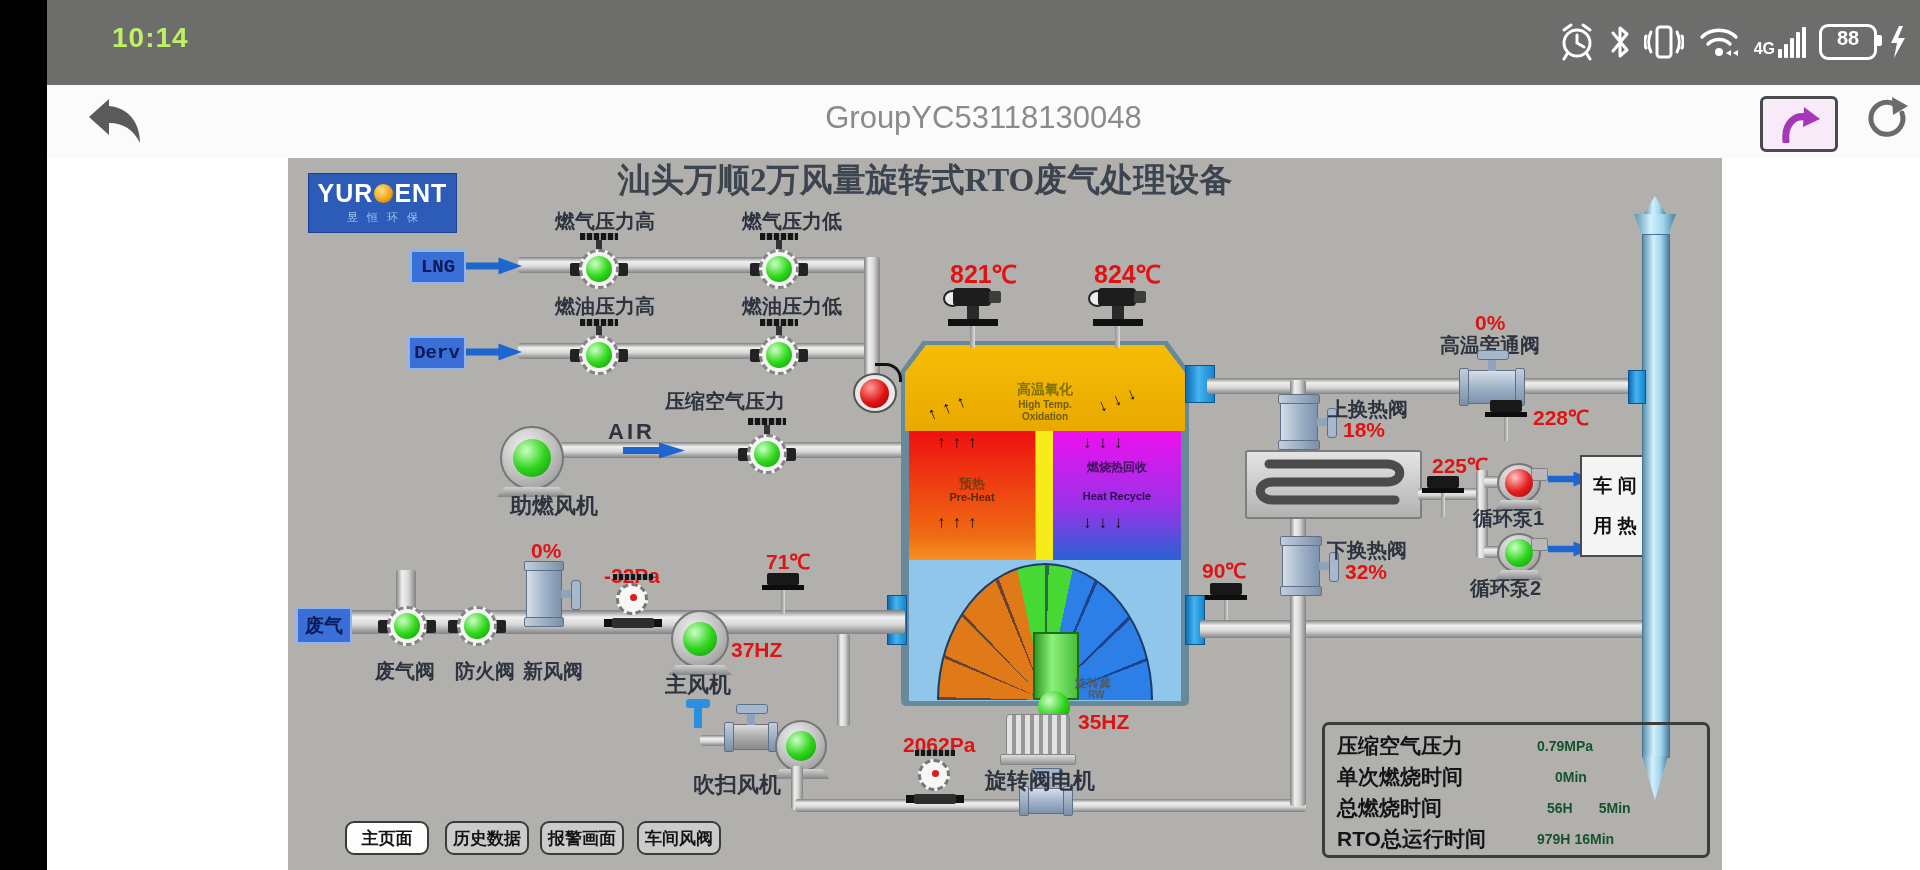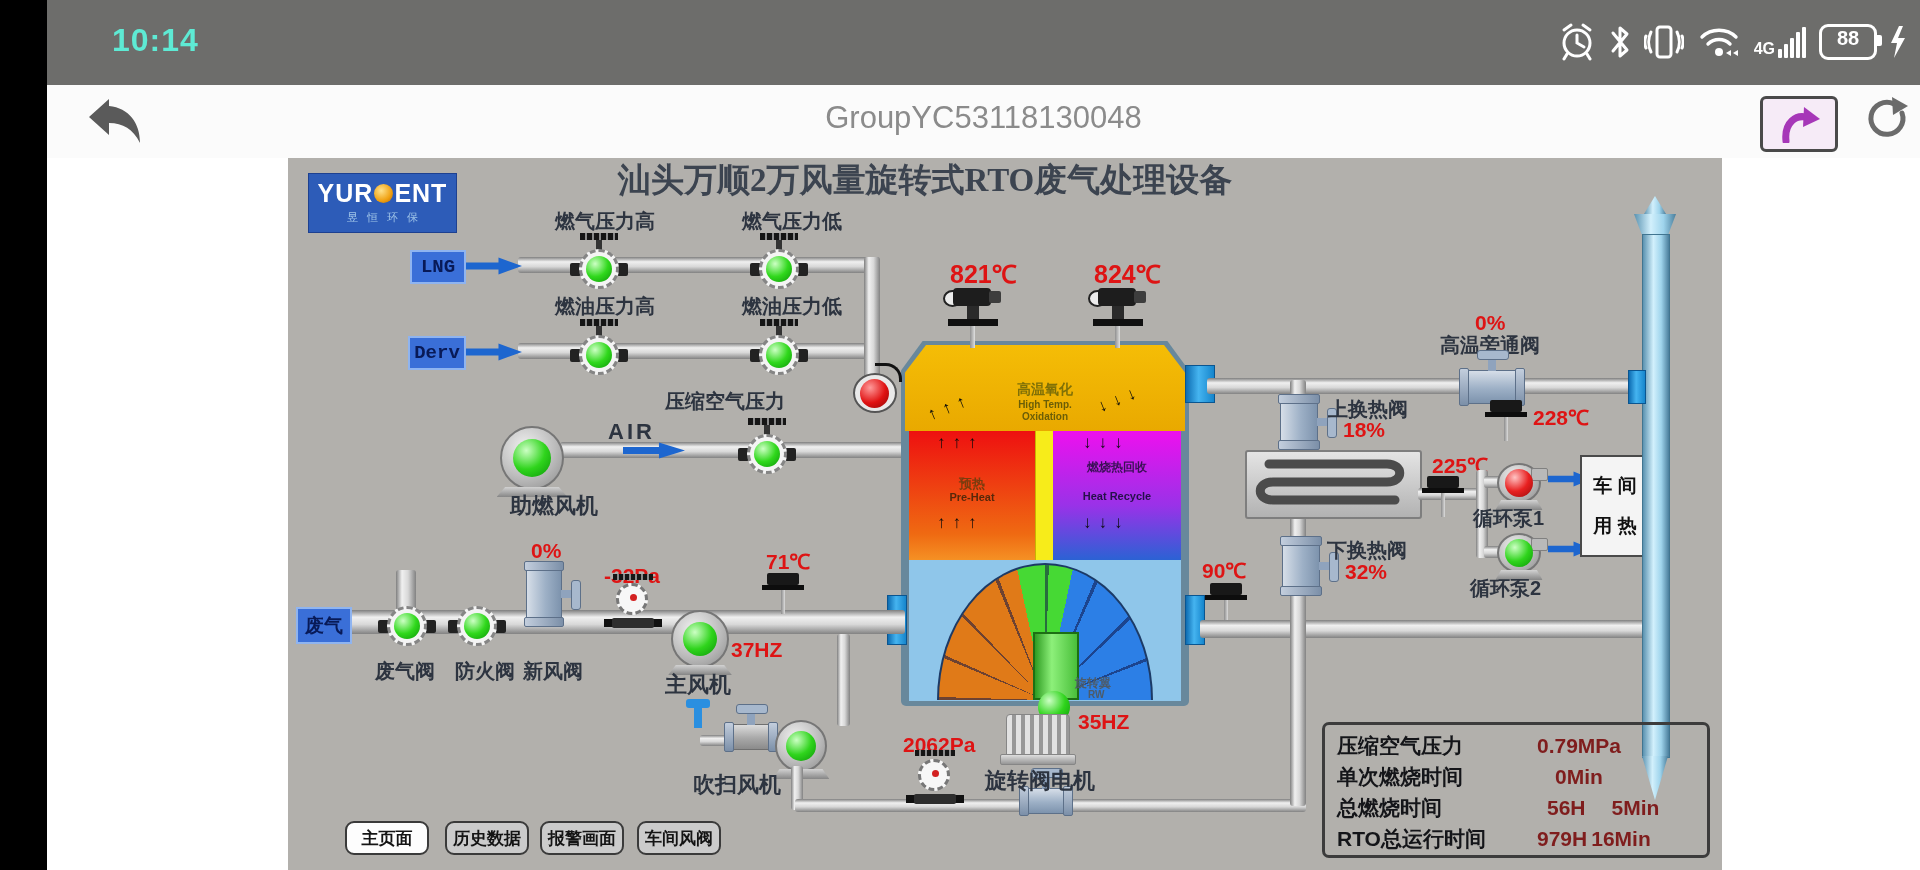--- a/index.html
+++ b/index.html
@@ -1,20 +1,20 @@
 <!DOCTYPE html>
 <html><head>
 <meta charset="utf-8">
 <style>
   html,body{margin:0;padding:0;background:#ffffff;width:1920px;height:870px;overflow:hidden;
     font-family:"Liberation Sans",sans-serif;-webkit-font-smoothing:antialiased}
   
   #status-bar{position:absolute;left:0;top:0;width:1920px;height:85px;background:#6d6d6b}
   #notch{position:absolute;left:0;top:0;width:47px;height:870px;background:#000;z-index:60}
-  #clock{position:absolute;left:112px;top:22px;color:#5eead4;font-size:32px;font-weight:bold;letter-spacing:1px}
+  #clock{position:absolute;left:112px;top:22px;color:#bef264;font-size:28px;font-weight:bold;letter-spacing:1px}
   #status-icons{position:absolute;right:14px;top:20px;display:flex;align-items:center;gap:13px;height:44px}
   .sicon svg{display:block}
   #battery-box{border:3px solid #fff;border-radius:9px;width:52px;height:30px;display:flex;align-items:flex-start;justify-content:center;color:#fff;font-size:20px;font-weight:bold;position:relative}
   #battery-box::after{content:"";position:absolute;right:-8px;top:8px;width:5px;height:11px;background:#fff;border-radius:0 2px 2px 0}
   #net-4g{color:#fff;font-weight:bold;font-size:16px;display:flex;align-items:flex-end;gap:3px}
   .bars{display:flex;align-items:flex-end;gap:2px}
   .bars i{display:block;width:4px;background:#fff;border-radius:1px}
   
   #app-bar{position:absolute;left:47px;top:85px;width:1873px;height:73px;background:#fbfbfb}
   #page-title{position:absolute;left:0;top:15px;width:100%;text-align:center;color:#8b8b8b;font-size:31px}
@@ -111,21 +111,21 @@
   .vent{position:absolute;width:24px;height:30px}
   .vent::before{content:"";position:absolute;left:0;top:0;width:24px;height:9px;background:#2a8fe0;border-radius:3px}
   .vent::after{content:"";position:absolute;left:8px;top:9px;width:8px;height:20px;background:#2a8fe0}
   
   #workshop{position:absolute;left:1292px;top:297px;width:66px;height:98px;background:#f4f4f4;border:2px solid #4a4a4a;
     display:flex;flex-direction:column;align-items:center;justify-content:center;gap:14px;font-size:19px;font-weight:bold;color:#111}
   
   #info-panel{position:absolute;left:1034px;top:564px;width:388px;height:136px;border:3px solid #3c3c3c;border-radius:7px;box-sizing:border-box;padding-top:5px}
   .info-row{display:flex;align-items:center;height:31px;padding:0 12px}
   .info-row .il{width:200px;font-size:21px;font-weight:bold;color:#141519}
-  .info-row .iv{font-size:21px;font-weight:bold;color:#7f1d1d}
+  .info-row .iv{font-size:14px;font-weight:bold;color:#14532d}
   
   .navbtn{position:absolute;top:663px;width:84px;height:34px;border:2px solid #3a3a3a;border-radius:9px;background:#cbcbcb;
     display:flex;align-items:center;justify-content:center;font-size:17px;font-weight:bold;color:#141414;box-sizing:border-box;cursor:pointer}
   .navbtn.active{background:#fdfdfd}
   
   #logo{position:absolute;left:20px;top:15px;width:147px;height:58px;background:#2d5cb8;border:1px solid #1d4090;
     display:flex;flex-direction:column;align-items:center;justify-content:center}
   #logo .brand{color:#fff;font-weight:bold;font-size:25px;letter-spacing:1px;display:flex;align-items:center;line-height:1}
   #logo .cdot{width:19px;height:19px;border-radius:50%;background:radial-gradient(circle at 38% 35%,#ffe28a,#f0a010 60%,#b06404);margin:0 1px}
   #logo .sub{color:#9fc4e8;font-size:11px;letter-spacing:9px;margin-top:4px;text-indent:9px}

